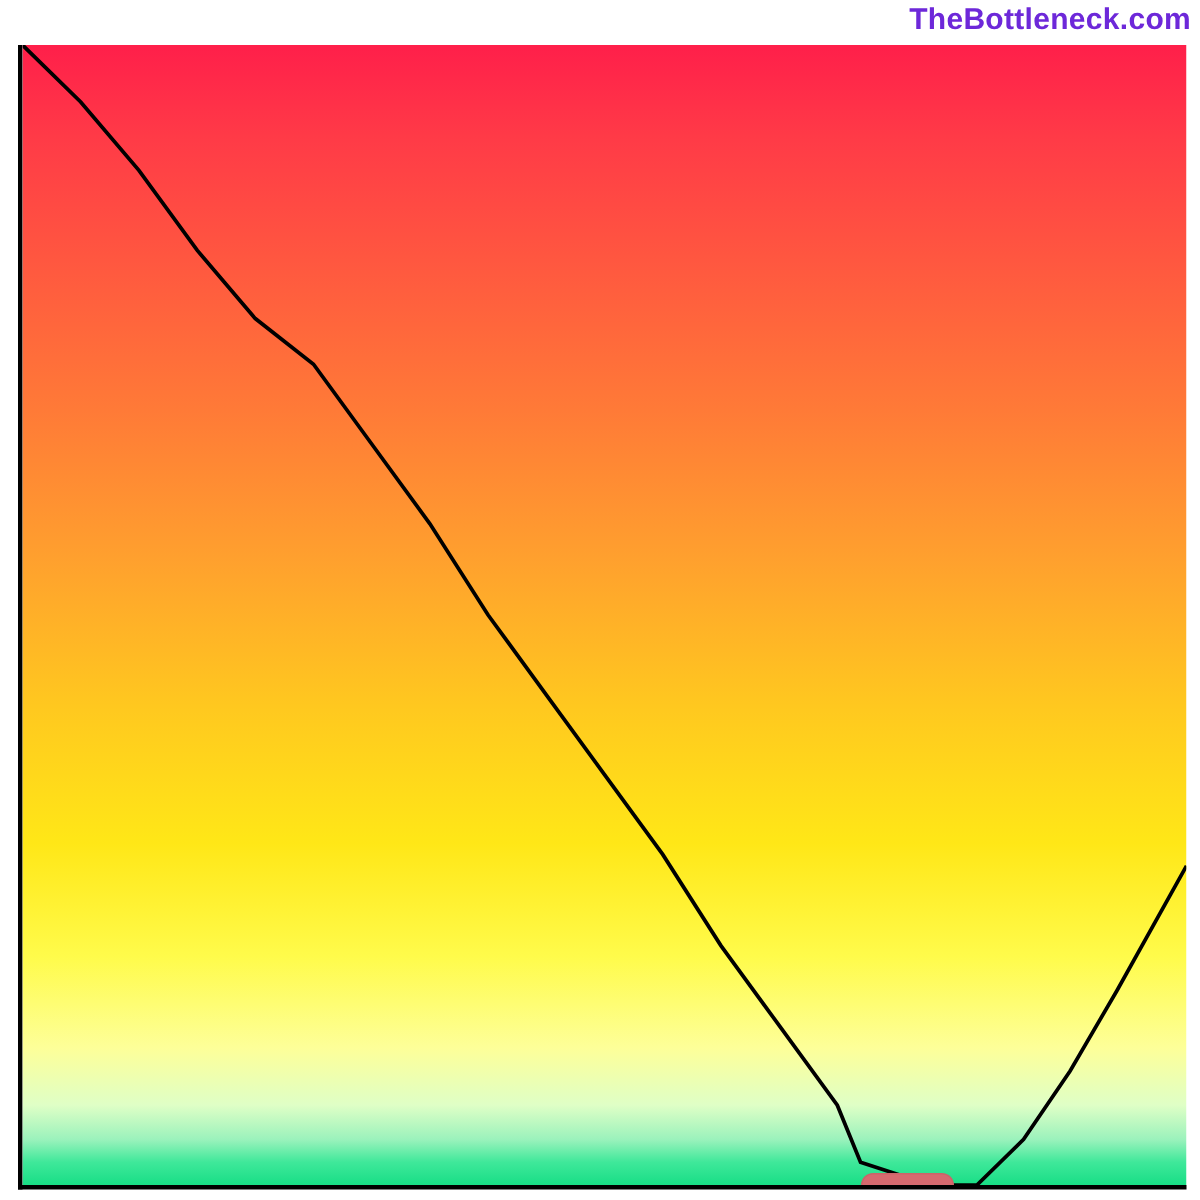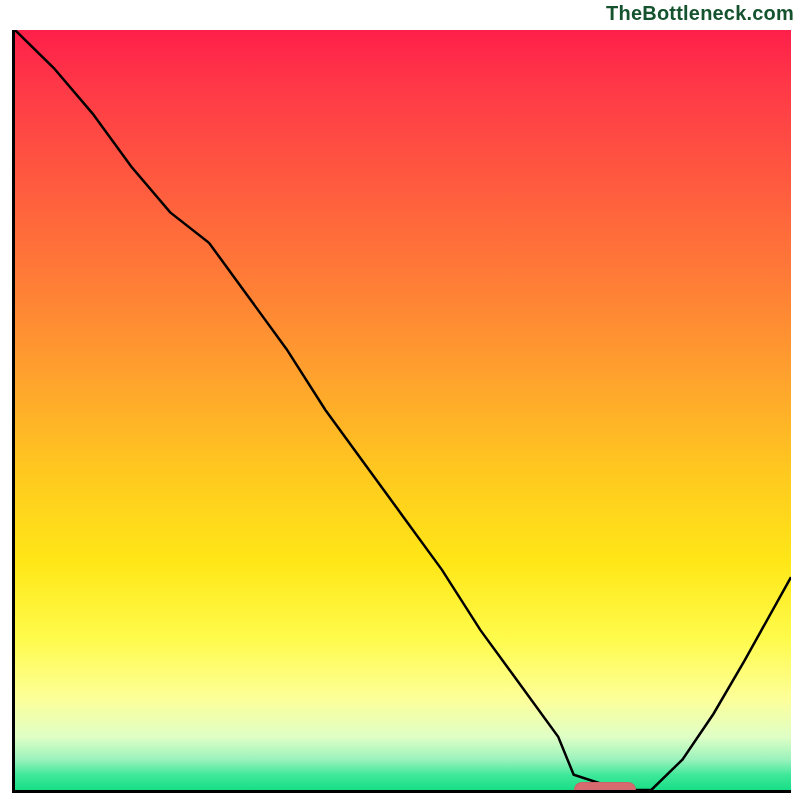--- a/index.html
+++ b/index.html
@@ -9,21 +9,21 @@
     height: 800px;
     background: #ffffff;
     font-family: Arial, Helvetica, sans-serif;
   }
   .attribution {
     position: absolute;
     top: 2px;
     right: 6px;
     font-size: 20px;
     font-weight: 600;
-    color: #14532d;
+    color: #6d28d9;
     letter-spacing: 0.2px;
   }
   .plot-area {
     position: absolute;
     left: 12px;
     top: 30px;
     width: 776px;
     height: 760px;
     border-left: 3px solid #000;
     border-bottom: 3px solid #000;

